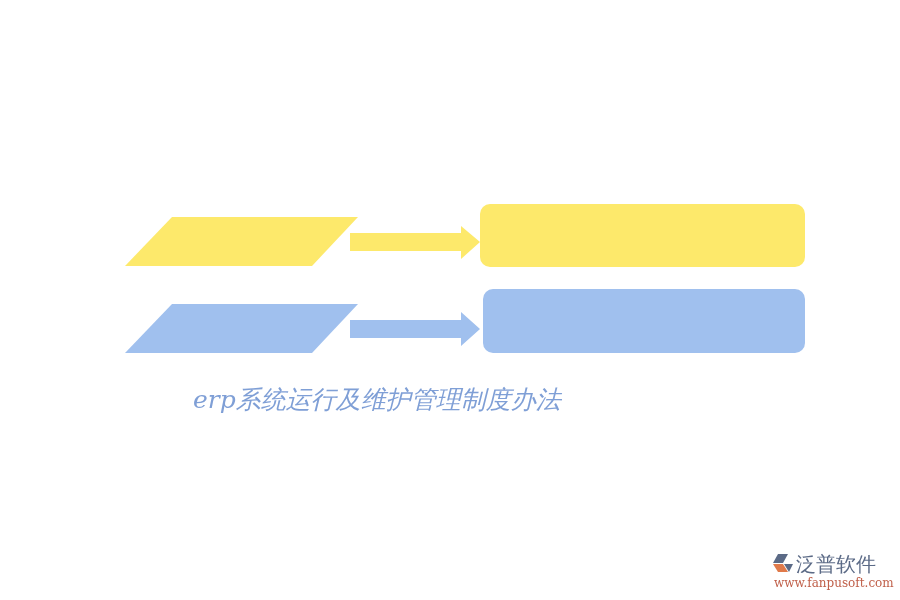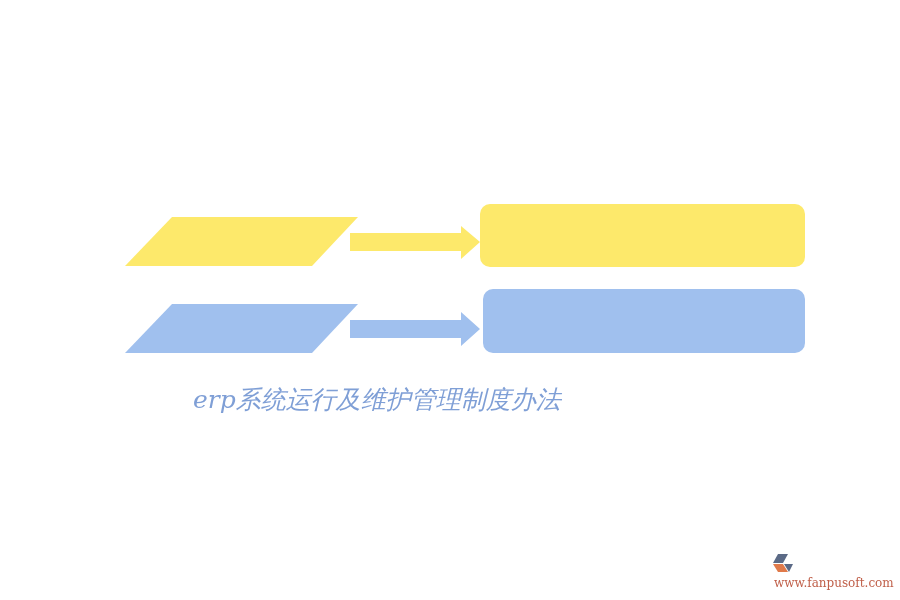--- a/index.html
+++ b/index.html
@@ -26,14 +26,15 @@
 </svg>
 
 <div class="title">erp系统运行及维护管理制度办法</div>
 
 <div class="logo">
   <svg class="logo-mark" viewBox="0 0 22 20">
     <polygon points="6,1 16,1 11,10 1,10" fill="#5b6a86"></polygon>
     <polygon points="1,11 11,11 16,19 6,19" fill="#e07a4a"></polygon>
     <polygon points="12,11 21,11 17,19" fill="#5b6a86"></polygon>
   </svg>
+  <span class="logo-cn">泛普软件</span>
   <span class="logo-url">www.fanpusoft.com</span>
 </div>
 
 </body></html>

